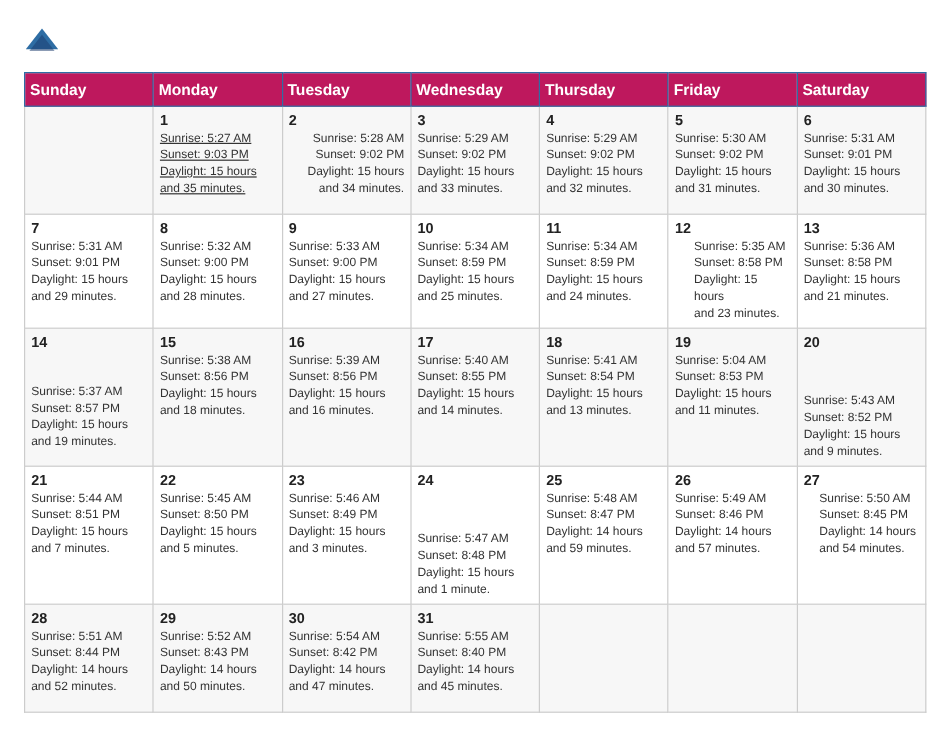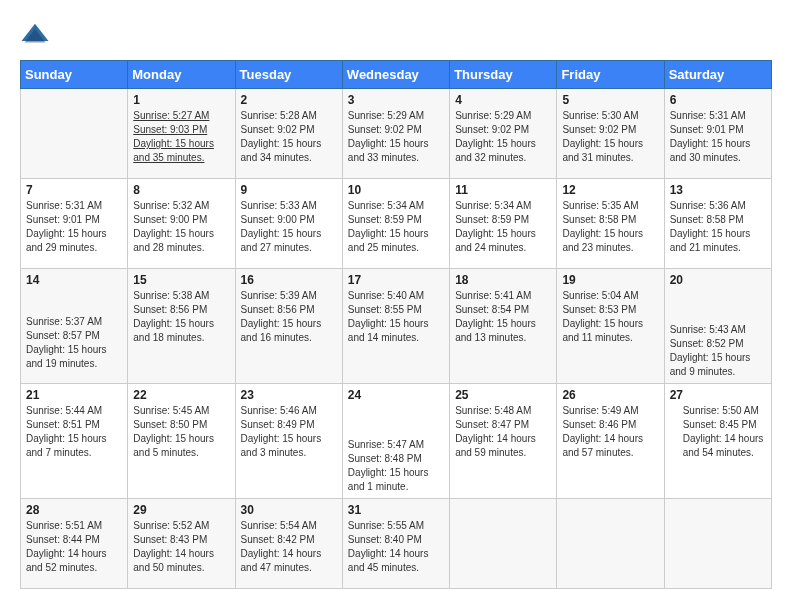--- a/index.html
+++ b/index.html
@@ -45,21 +45,21 @@
     .location {
       font-size: 15px;
       color: #444;
     }
     table {
       width: 100%;
       border-collapse: collapse;
       table-layout: fixed;
     }
     thead th {
-      background-color: #3b82f6;
+      background-color: #be185d;
       color: #fff;
       font-size: 13px;
       font-weight: bold;
       padding: 6px 4px;
       text-align: left;
       border: 1px solid #2e6da4;
     }
     tbody td {
       border: 1px solid #ccc;
       vertical-align: top;
@@ -124,21 +124,21 @@
         <td></td>
         <td>
           <span class="day-number">1</span>
           <div class="cell-content" style="white-space: pre-line; text-decoration: underline;">Sunrise: 5:27 AM
 Sunset: 9:03 PM
 Daylight: 15 hours
 and 35 minutes.</div>
         </td>
         <td>
           <span class="day-number">2</span>
-          <div class="cell-content" style="white-space: pre-line;">Sunrise: 5:28 AM
+          <div class="cell-content" style="white-space: pre-line; text-align: right;">Sunrise: 5:28 AM
 Sunset: 9:02 PM
 Daylight: 15 hours
 and 34 minutes.</div>
         </td>
         <td>
           <span class="day-number">3</span>
           <div class="cell-content" style="white-space: pre-line;">Sunrise: 5:29 AM
 Sunset: 9:02 PM
 Daylight: 15 hours
 and 33 minutes.</div>
@@ -196,21 +196,21 @@
         </td>
         <td>
           <span class="day-number">11</span>
           <div class="cell-content" style="white-space: pre-line;">Sunrise: 5:34 AM
 Sunset: 8:59 PM
 Daylight: 15 hours
 and 24 minutes.</div>
         </td>
         <td>
           <span class="day-number">12</span>
-          <div class="cell-content" style="white-space: pre-line;">Sunrise: 5:35 AM
+          <div class="cell-content" style="white-space: pre-line; margin-left: 16px;">Sunrise: 5:35 AM
 Sunset: 8:58 PM
 Daylight: 15 hours
 and 23 minutes.</div>
         </td>
         <td>
           <span class="day-number">13</span>
           <div class="cell-content" style="white-space: pre-line;">Sunrise: 5:36 AM
 Sunset: 8:58 PM
 Daylight: 15 hours
 and 21 minutes.</div>

